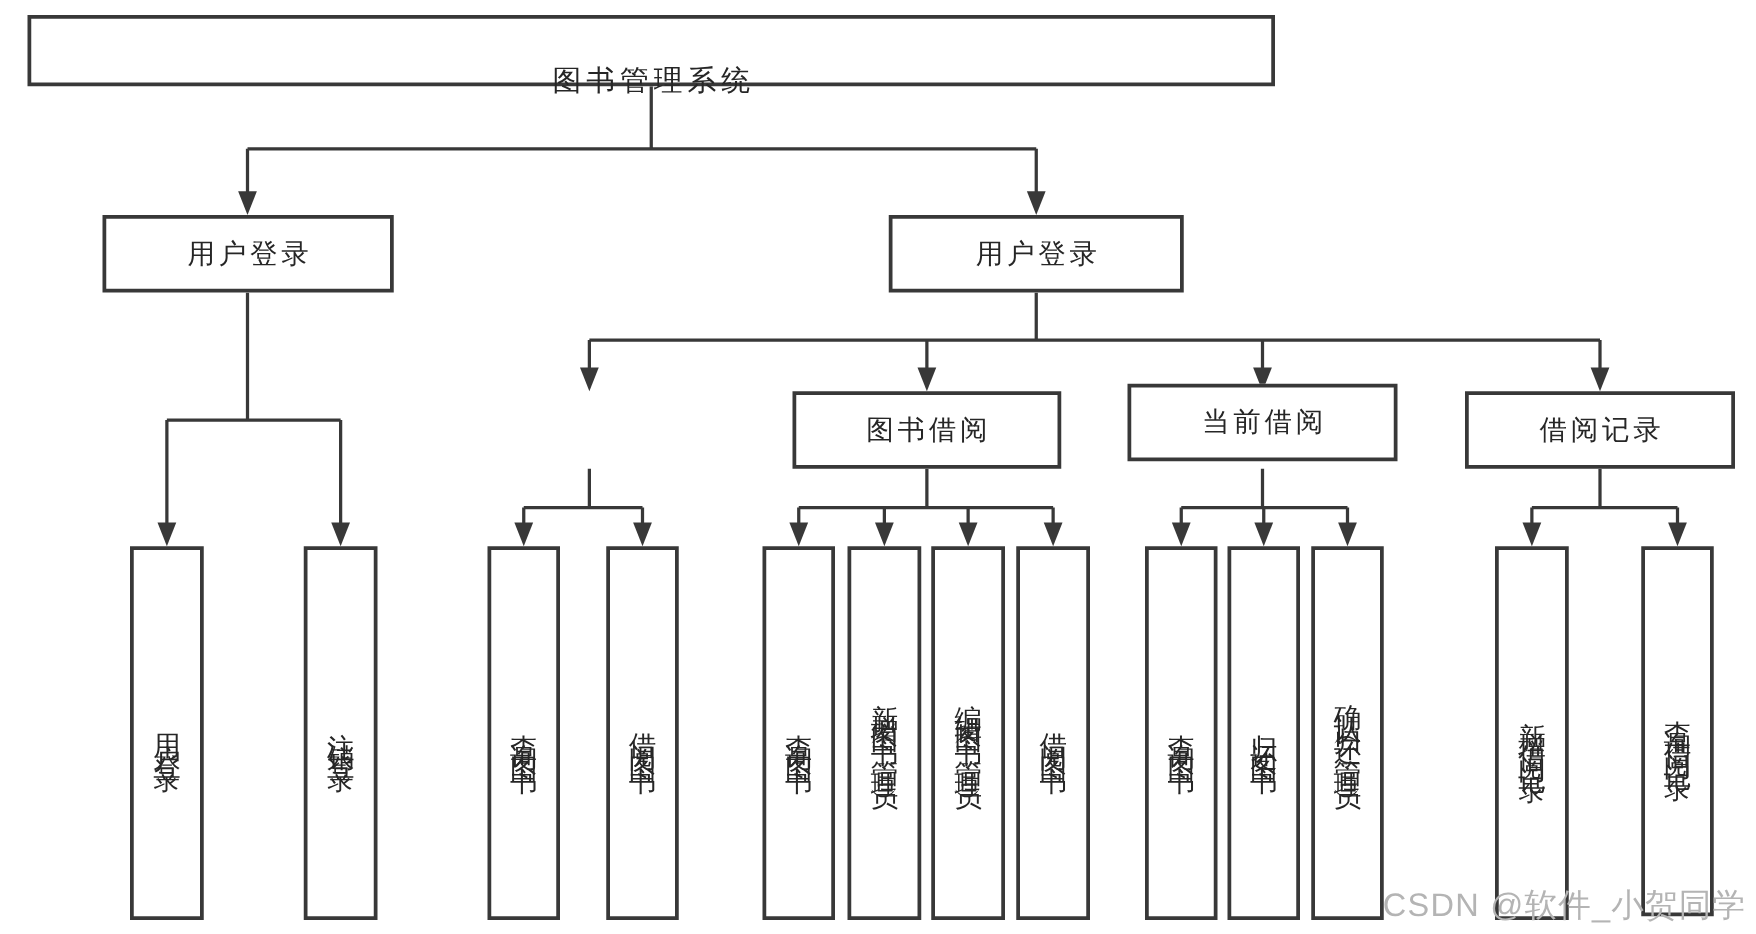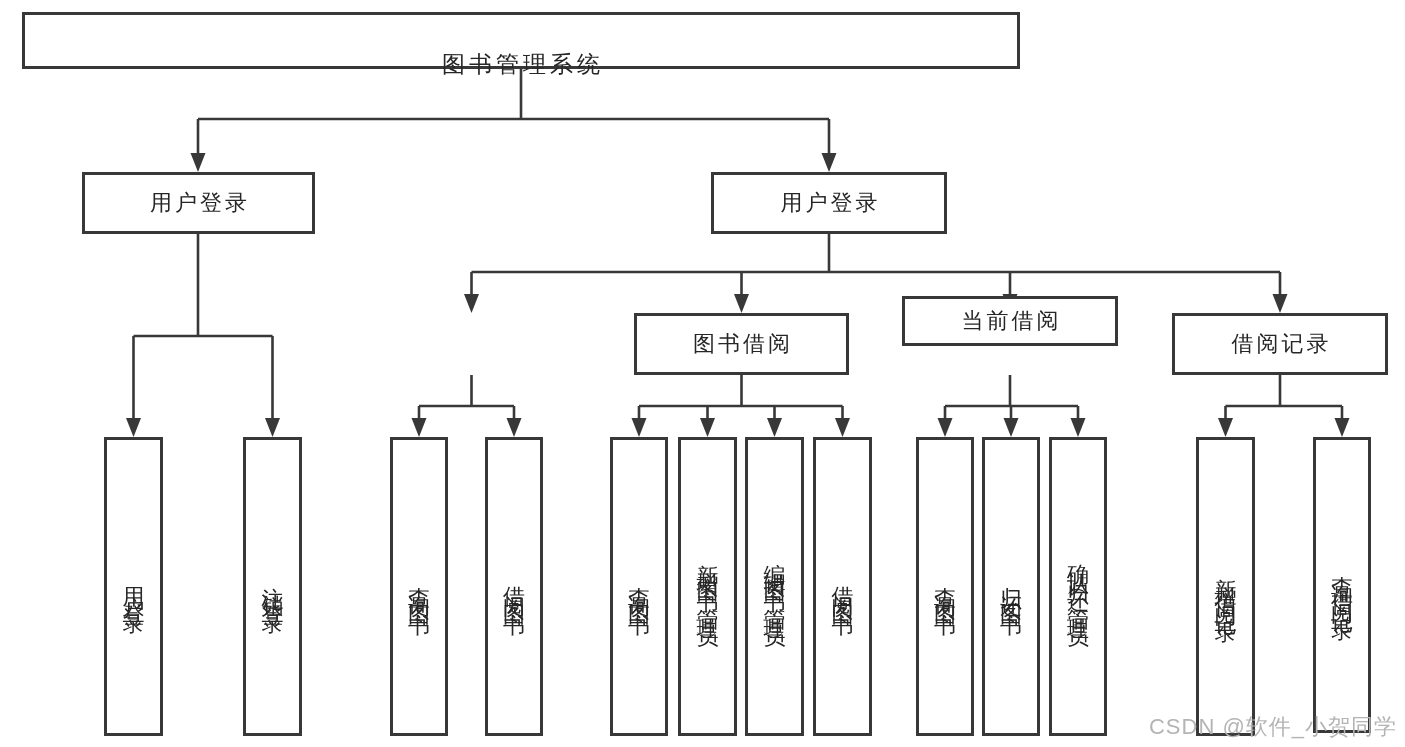--- a/index.html
+++ b/index.html
@@ -28,21 +28,21 @@
     white-space:nowrap;color:var(--ink);
   }
   .root .h-label{font-size:23px;letter-spacing:4px;padding-left:4px;margin-top:47px;}
   .leaf .v-label{
     writing-mode:vertical-rl;text-orientation:mixed;
     font-size:22px;line-height:1;letter-spacing:9px;
     white-space:nowrap;color:var(--ink);
   }
   .watermark{
     position:absolute;right:8px;bottom:5px;z-index:5;
-    font-size:22px;letter-spacing:1px;color:var(--wm);
+    font-size:26px;letter-spacing:1px;color:var(--wm);
     white-space:nowrap;pointer-events:none;
   }
 </style>
 </head>
 <body>
 
 <div class="stage">
 
   <svg class="connectors" width="1405" height="747" viewBox="0 0 1405 747" aria-hidden="true">
 
@@ -87,21 +87,21 @@
   <div class="node" style="left:82px;top:172px;width:233px;height:62px">
     <span class="h-label">用户登录</span>
   </div>
   <div class="node" style="left:711px;top:172px;width:236px;height:62px">
     <span class="h-label">用户登录</span>
   </div>
 
   <div class="node" style="left:634px;top:313px;width:215px;height:62px">
     <span class="h-label">图书借阅</span>
   </div>
-  <div class="node" style="left:902px;top:296px;width:216px;height:50px">
+  <div class="node" style="left:902px;top:307px;width:216px;height:62px">
     <span class="h-label">当前借阅</span>
   </div>
   <div class="node" style="left:1172px;top:313px;width:216px;height:62px">
     <span class="h-label">借阅记录</span>
   </div>
 
   <div class="node leaf" style="left:104px;top:437px;width:59px;height:299px">
     <span class="v-label">用户登录</span>
   </div>
   <div class="node leaf" style="left:243px;top:437px;width:59px;height:299px">

